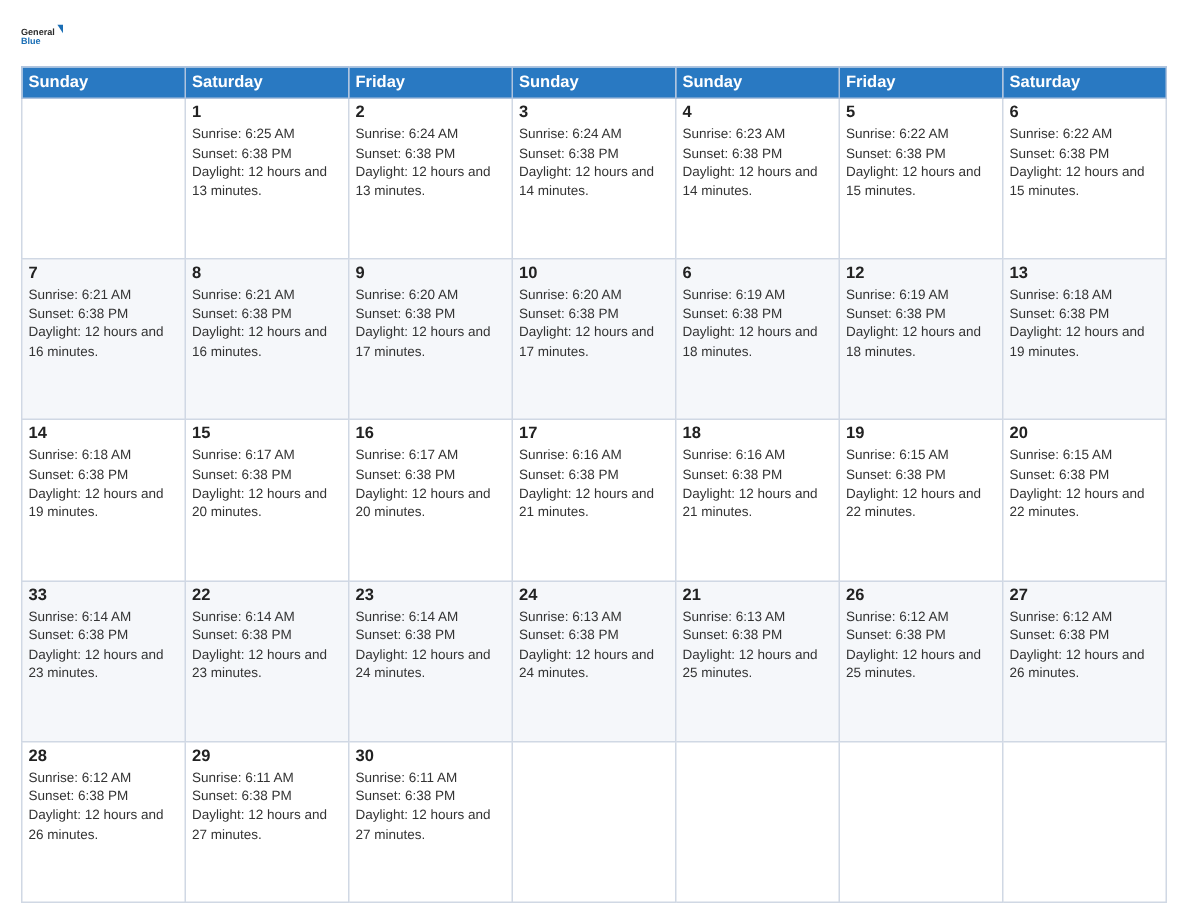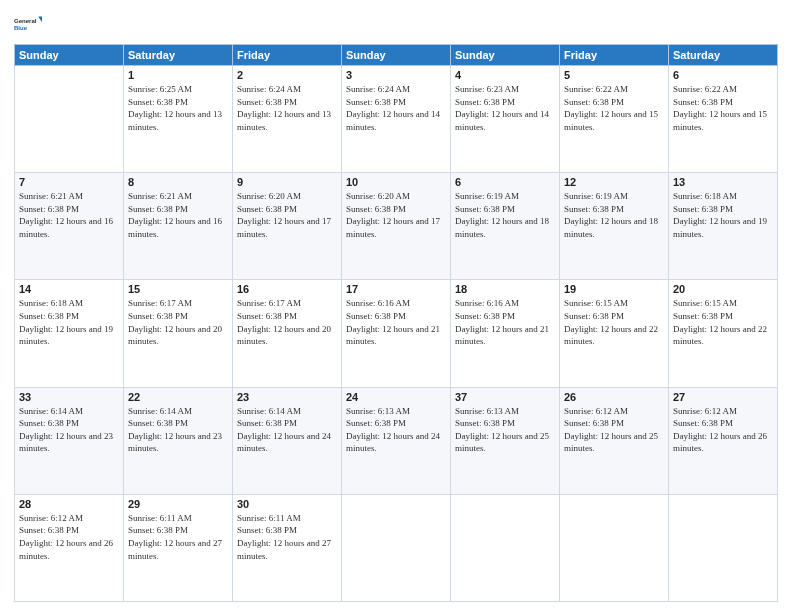--- a/index.html
+++ b/index.html
@@ -76,21 +76,20 @@
       font-size: 11px;
       font-weight: bold;
       color: #222;
       display: block;
       margin-bottom: 2px;
     }
     .day-info {
       font-size: 9px;
       color: #333;
       line-height: 1.4;
-      font-family: Liberation Serif, serif;
     }
     .empty-cell {
       background: #f9f9f9;
     }
   </style>
 </head>
 <body>
 
 <div class="page">
   <div class="header">
@@ -218,21 +217,21 @@
           </td>
           <td>
             <span class="day-num">23</span>
             <div class="day-info">Sunrise: 6:14 AM<br>Sunset: 6:38 PM<br>Daylight: 12 hours and 24 minutes.</div>
           </td>
           <td>
             <span class="day-num">24</span>
             <div class="day-info">Sunrise: 6:13 AM<br>Sunset: 6:38 PM<br>Daylight: 12 hours and 24 minutes.</div>
           </td>
           <td>
-            <span class="day-num">37</span>
+            <span class="day-num">21</span>
             <div class="day-info">Sunrise: 6:13 AM<br>Sunset: 6:38 PM<br>Daylight: 12 hours and 25 minutes.</div>
           </td>
           <td>
             <span class="day-num">26</span>
             <div class="day-info">Sunrise: 6:12 AM<br>Sunset: 6:38 PM<br>Daylight: 12 hours and 25 minutes.</div>
           </td>
           <td>
             <span class="day-num">27</span>
             <div class="day-info">Sunrise: 6:12 AM<br>Sunset: 6:38 PM<br>Daylight: 12 hours and 26 minutes.</div>
           </td>

